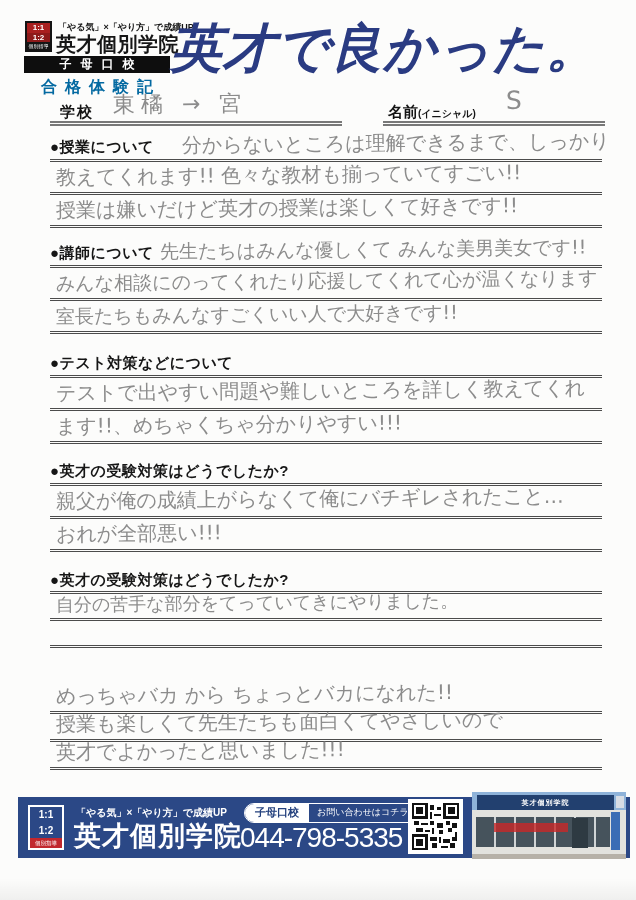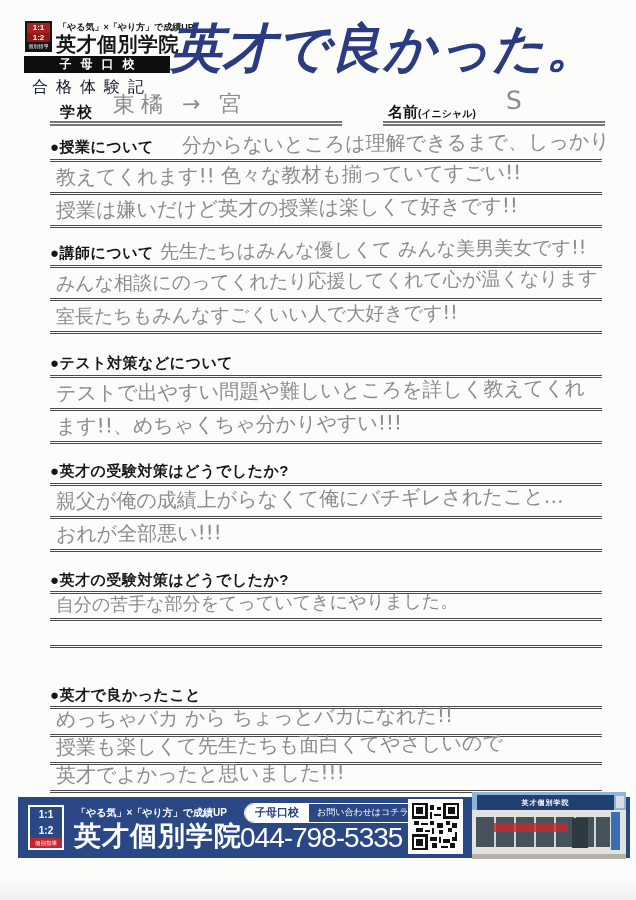--- a/index.html
+++ b/index.html
@@ -28,22 +28,22 @@
   .logo-box .cap{
     height:8px; background:#141414; color:#fff; font-size:5px; text-align:center; line-height:8px;
   }
   .tagline{ position:absolute; left:58px; top:21px; font-size:9px; font-weight:bold; color:#141414; white-space:nowrap; }
   .brand{ position:absolute; left:56px; top:31px; font-size:20px; font-weight:900; color:#161616; letter-spacing:.5px; white-space:nowrap; }
   .branch-bar{
     position:absolute; left:24px; top:56px; width:146px; height:17px; background:#0e0e0e;
     color:#fff; font-size:12px; font-weight:bold; text-align:center; line-height:17px; letter-spacing:9px; text-indent:9px;
   }
   .doc-type{
-    position:absolute; left:24px; top:77px; width:146px; text-align:left;
-    font-size:16px; font-weight:normal; color:#0f172a; letter-spacing:8px; text-indent:8px;
+    position:absolute; left:24px; top:77px; width:146px; text-align:center;
+    font-size:16px; font-weight:bold; color:#0369a1; letter-spacing:8px; text-indent:8px;
   }
   .main-title{
     position:absolute; left:170px; top:14px; font-size:52px; font-weight:900;
     color:#2a3b82; letter-spacing:1px; white-space:nowrap;font-style:italic;
   }
 
   
   .field-label{ position:absolute; font-size:15px; font-weight:bold; color:#141414;text-align:center; }
   .school-label{ left:60px; top:103px; letter-spacing:2px; }
   .name-label{ left:388px; top:103px; }
@@ -204,23 +204,20 @@
     </div>
     <div class="wrow">
         <span class="hw">自分の苦手な部分をてっていてきにやりました。</span>
       </div>
     <div class="wrow">
         <span class="hw"></span>
       </div>
   </div>
 
   <div class="section s6">
-    <div class="sec-head">
-      <span class="sec-label">●英才で良かったこと</span>
-    </div>
     <div class="wrow">
         <span class="hw">めっちゃバカ から ちょっとバカになれた!!</span>
       </div>
     <div class="wrow">
         <span class="hw">授業も楽しくて先生たちも面白くてやさしいので</span>
       </div>
     <div class="wrow">
         <span class="hw">英才でよかったと思いました!!!</span>
       </div>
   </div>

